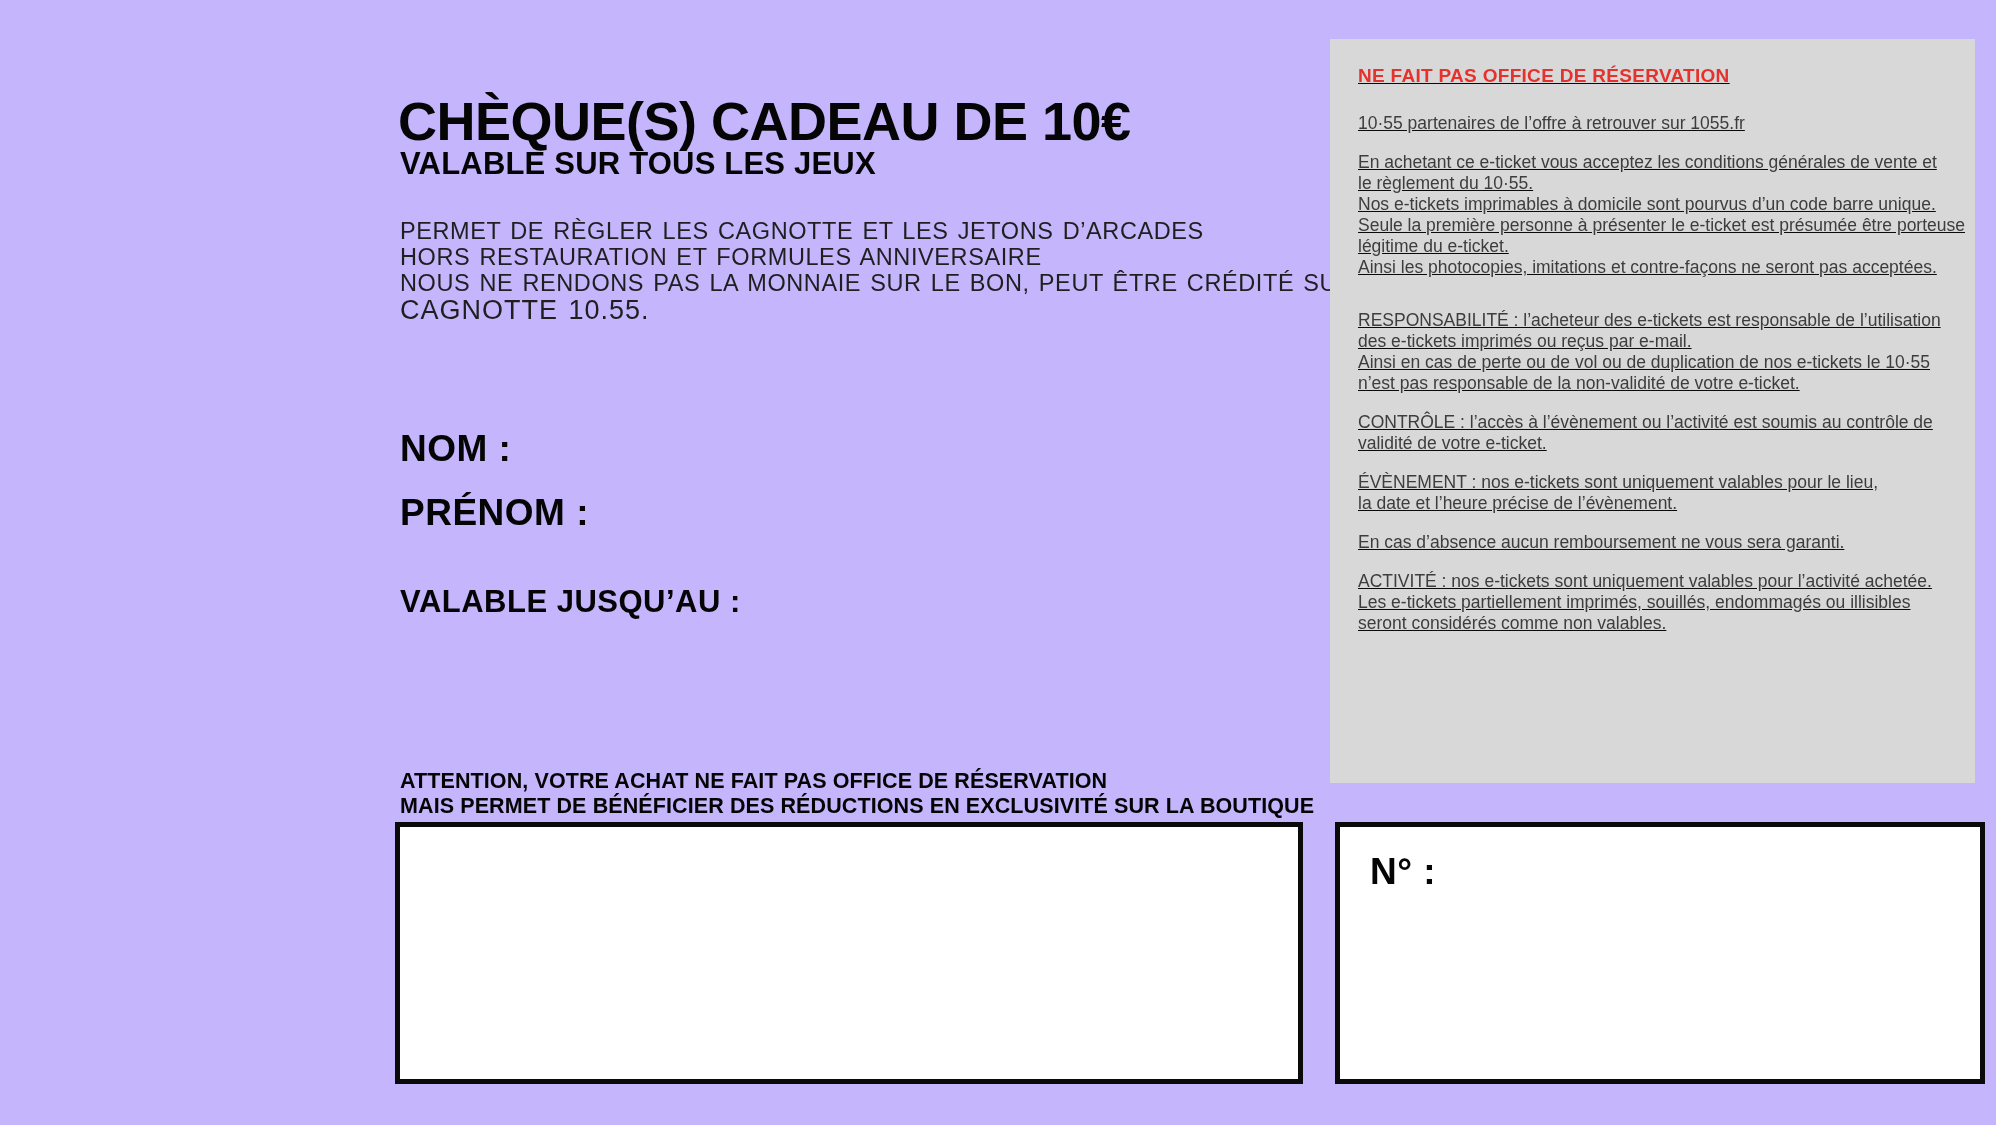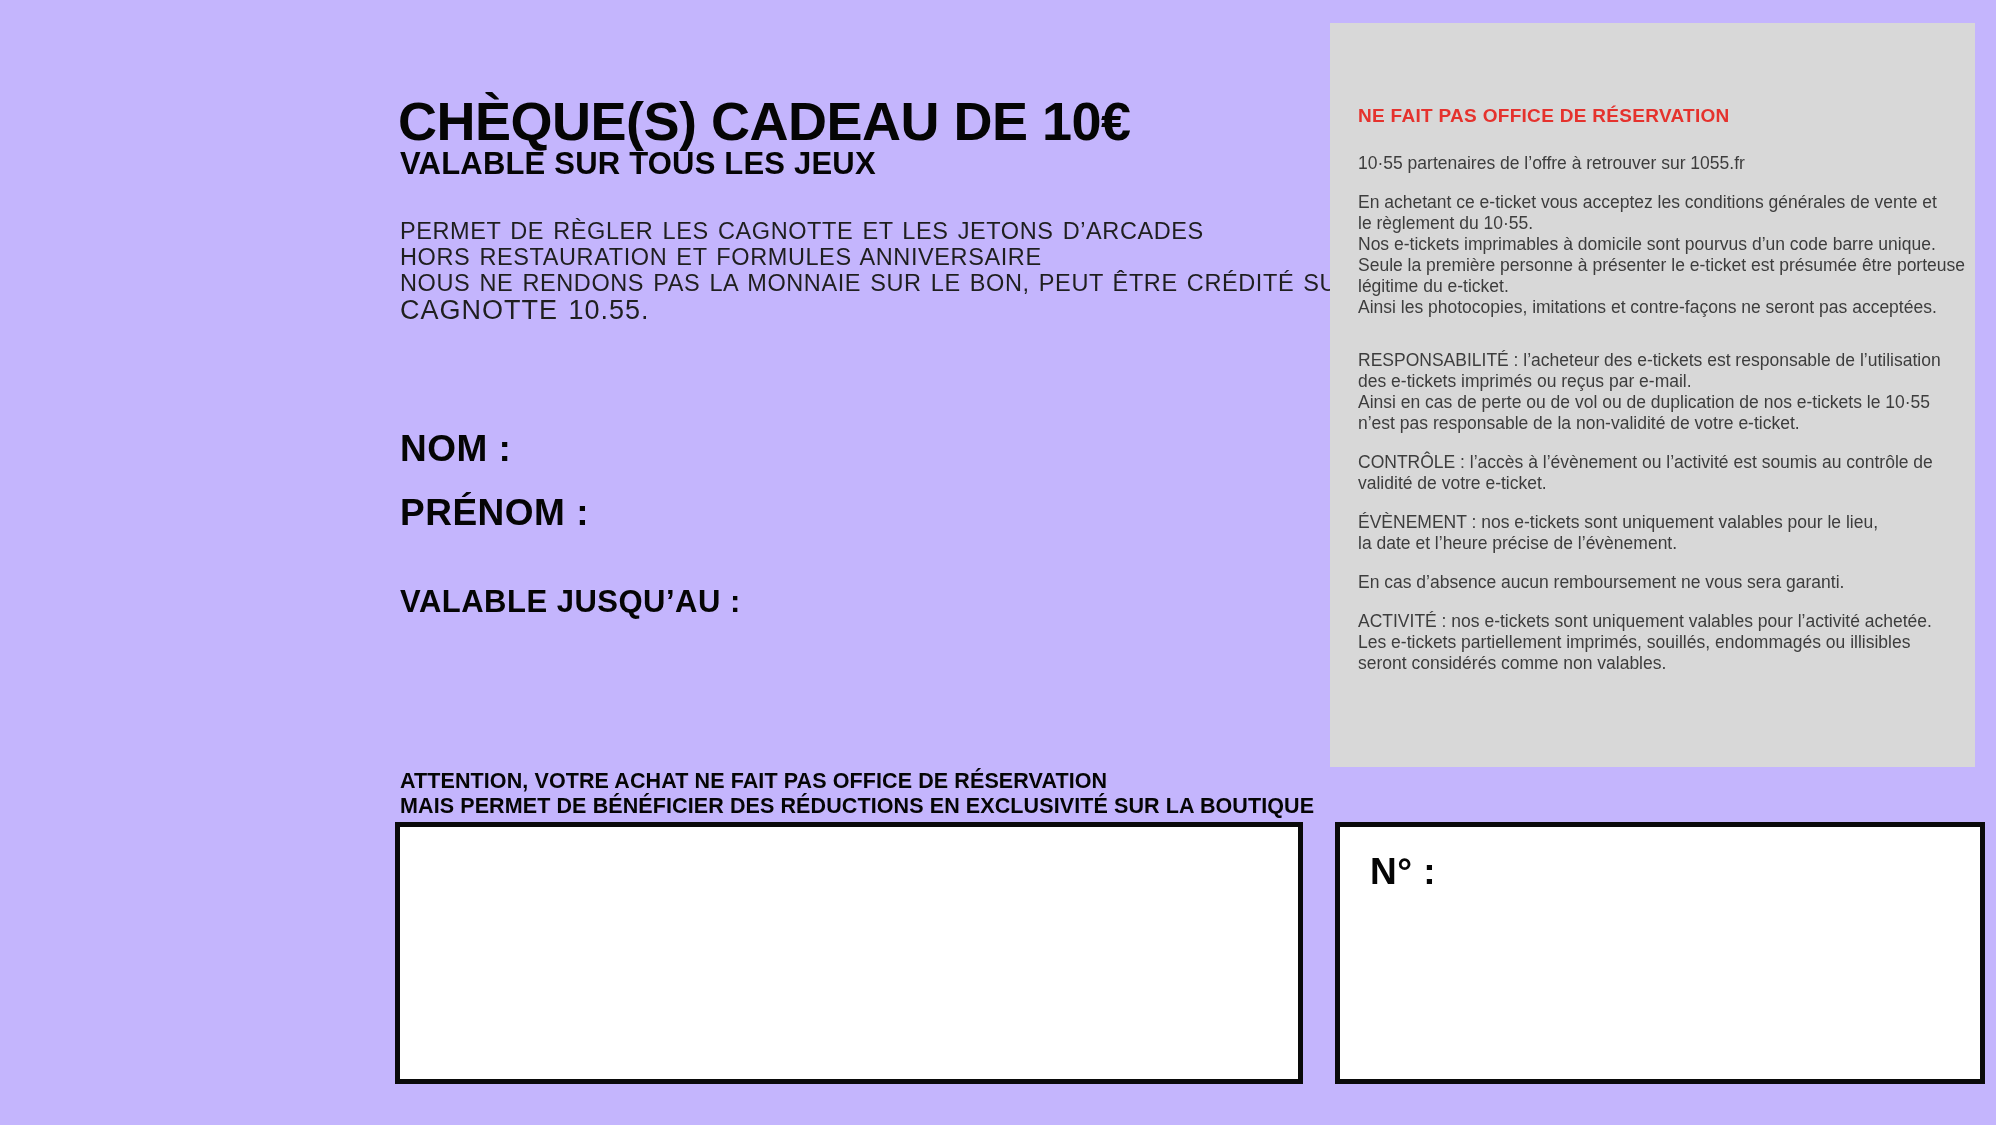--- a/index.html
+++ b/index.html
@@ -54,25 +54,26 @@
     width:640px;height:252px;
     border:5px solid #0a0a0a;background:#ffffff;
   }
   .numero-label{
     margin:24px 0 0 30px;
     font-size:37px;font-weight:800;letter-spacing:0.5px;color:#050505;
   }
 
   
   .terms-panel{
-    position:absolute;left:1330px;top:23px;
+    position:absolute;left:1330px;top:39px;
     width:645px;height:744px;
     background:#d8d8d8;
     box-sizing:border-box;
-    padding:82px 24px 0 28px;
+    padding:26px 24px 0 28px;
+    text-decoration:underline;
   }
   .terms-heading{
     font-size:19px;font-weight:700;color:#e5322d;
     letter-spacing:0.3px;margin:0 0 26px 0;white-space:nowrap;
   }
   .terms-par{
     font-size:17.5px;line-height:21px;color:#3d3d3d;
     margin:0 0 18px 0;white-space:nowrap;
   }
   .terms-par.gap-before{margin-top:32px;}

